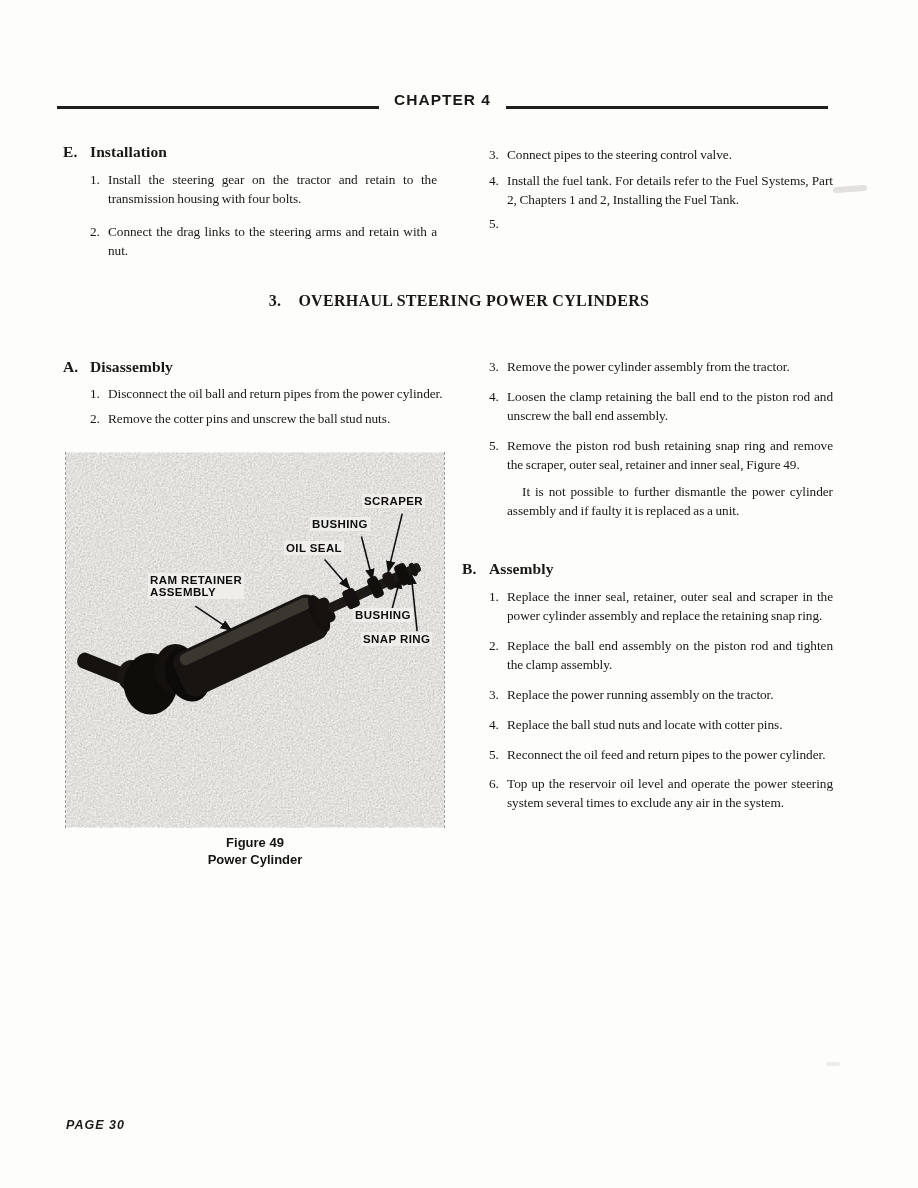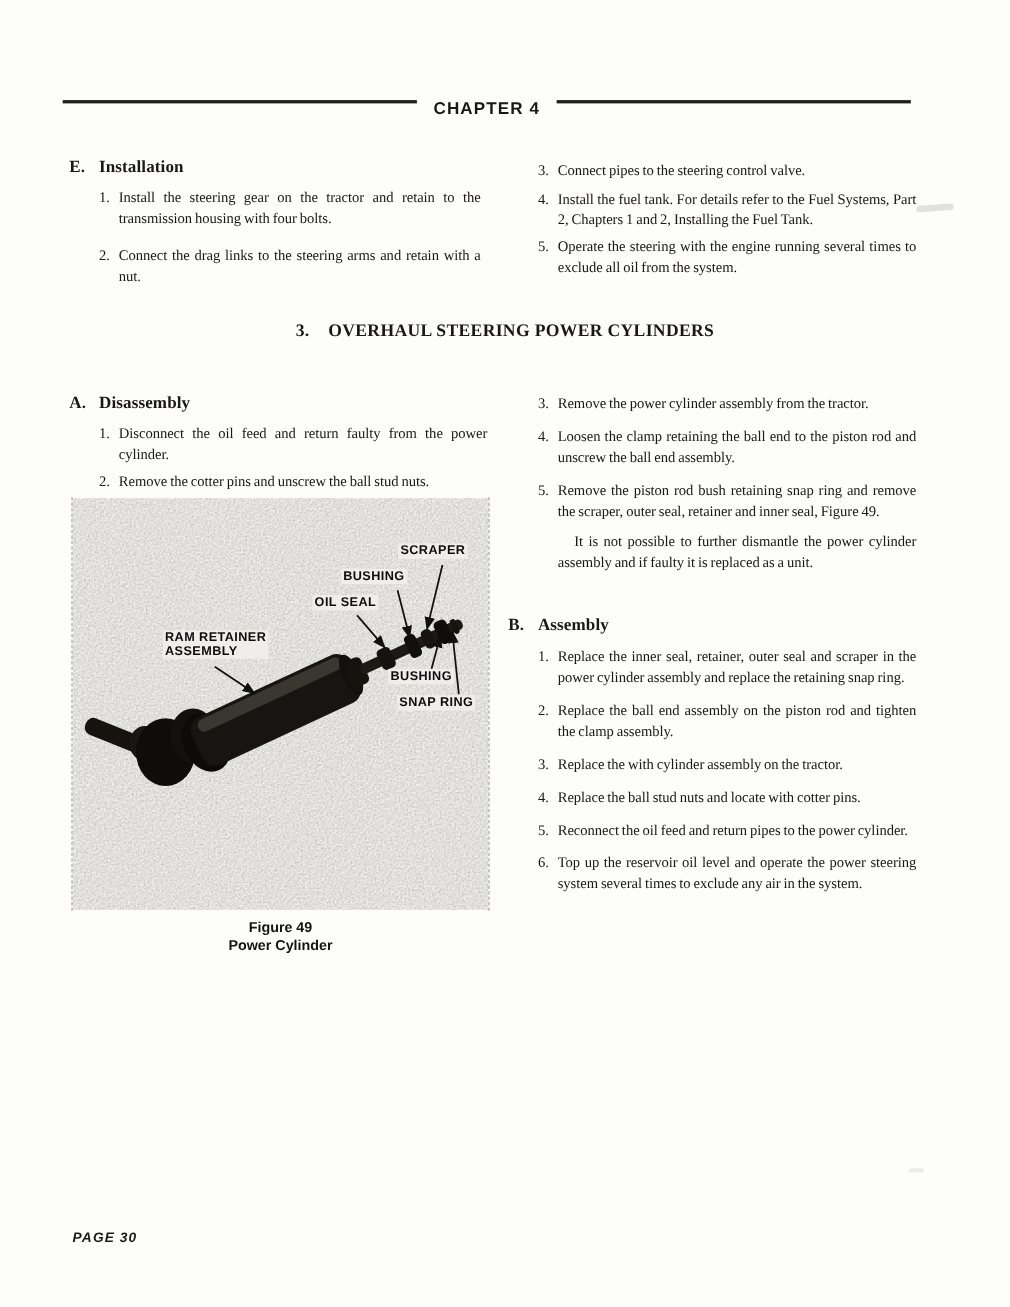--- a/index.html
+++ b/index.html
@@ -7,21 +7,21 @@
     position:relative; width:918px; height:1188px;
     background:#fdfdfb;
     font-family:"Liberation Serif", serif;
     color:#1a1815;
     overflow:hidden;
   }
 
   
   .chapter-header {
     position:absolute; top:91px; left:57px; width:771px;
-    display:flex; align-items:flex-start; gap:15px;
+    display:flex; align-items:flex-end; gap:15px;
   }
   .chapter-header .rule { flex:1; height:3px; background:#1f1f1f; }
   .chapter-title {
     font-family:"Liberation Sans", sans-serif; font-weight:bold;
     font-size:15.5px; letter-spacing:1px; color:#181818; white-space:nowrap;
   }
 
   
   .col {
     position:absolute; font-size:13.3px; line-height:19px;
@@ -106,35 +106,34 @@
     <div class="item" style="margin-top:0;">
       <span class="num">3.</span>
       <span class="txt">Connect pipes to the steering control valve.</span>
     </div>
     <div class="item mt7">
       <span class="num">4.</span>
       <span class="txt">Install the fuel tank. For details refer to the Fuel Systems, Part 2, Chapters 1 and 2, Installing the Fuel Tank.</span>
     </div>
     <div class="item mt5">
       <span class="num">5.</span>
-      <span class="txt">Operate the steering with the engine running several times to exclude all oil from the system.</span>
     </div>
   </div>
 
   <div class="overhaul-heading">
     <span class="num">3.</span><span>OVERHAUL STEERING POWER CYLINDERS</span>
   </div>
 
   <div class="col" style="left:63px; top:357px; width:380px;">
     <div class="sec-head">
       <span class="letter">A.</span><span>Disassembly</span>
     </div>
     <div class="item mt7">
       <span class="num">1.</span>
-      <span class="txt">Disconnect the oil feed and return faulty from the power cylinder.</span>
+      <span class="txt">Disconnect the oil ball and return pipes from the power cylinder.</span>
     </div>
     <div class="item mt6">
       <span class="num">2.</span>
       <span class="txt">Remove the cotter pins and unscrew the ball stud nuts.</span>
     </div>
   </div>
 
   <div class="figure-photo">
     <svg viewBox="0 0 380 376" width="378" height="376">
       <defs>
@@ -217,21 +216,21 @@
     <div class="item mt8">
       <span class="num">1.</span>
       <span class="txt">Replace the inner seal, retainer, outer seal and scraper in the power cylinder assembly and replace the retaining snap ring.</span>
     </div>
     <div class="item">
       <span class="num">2.</span>
       <span class="txt">Replace the ball end assembly on the piston rod and tighten the clamp assembly.</span>
     </div>
     <div class="item">
       <span class="num">3.</span>
-      <span class="txt">Replace the with cylinder assembly on the tractor.</span>
+      <span class="txt">Replace the power running assembly on the tractor.</span>
     </div>
     <div class="item">
       <span class="num">4.</span>
       <span class="txt">Replace the ball stud nuts and locate with cotter pins.</span>
     </div>
     <div class="item">
       <span class="num">5.</span>
       <span class="txt">Reconnect the oil feed and return pipes to the power cylinder.</span>
     </div>
     <div class="item mt10">

